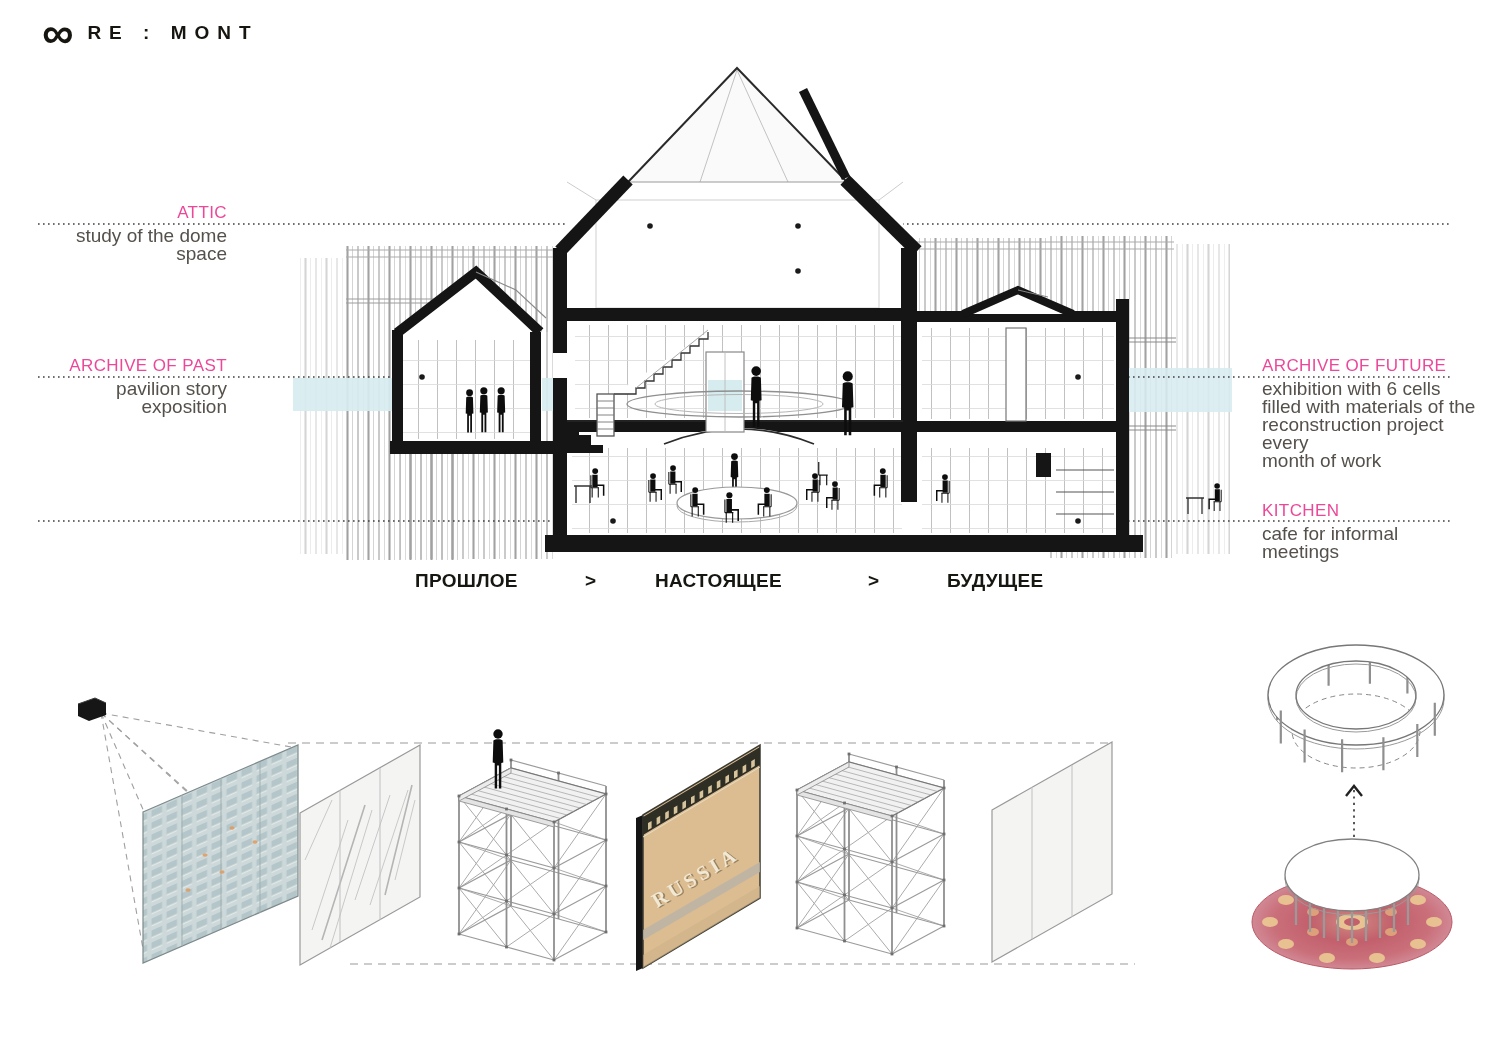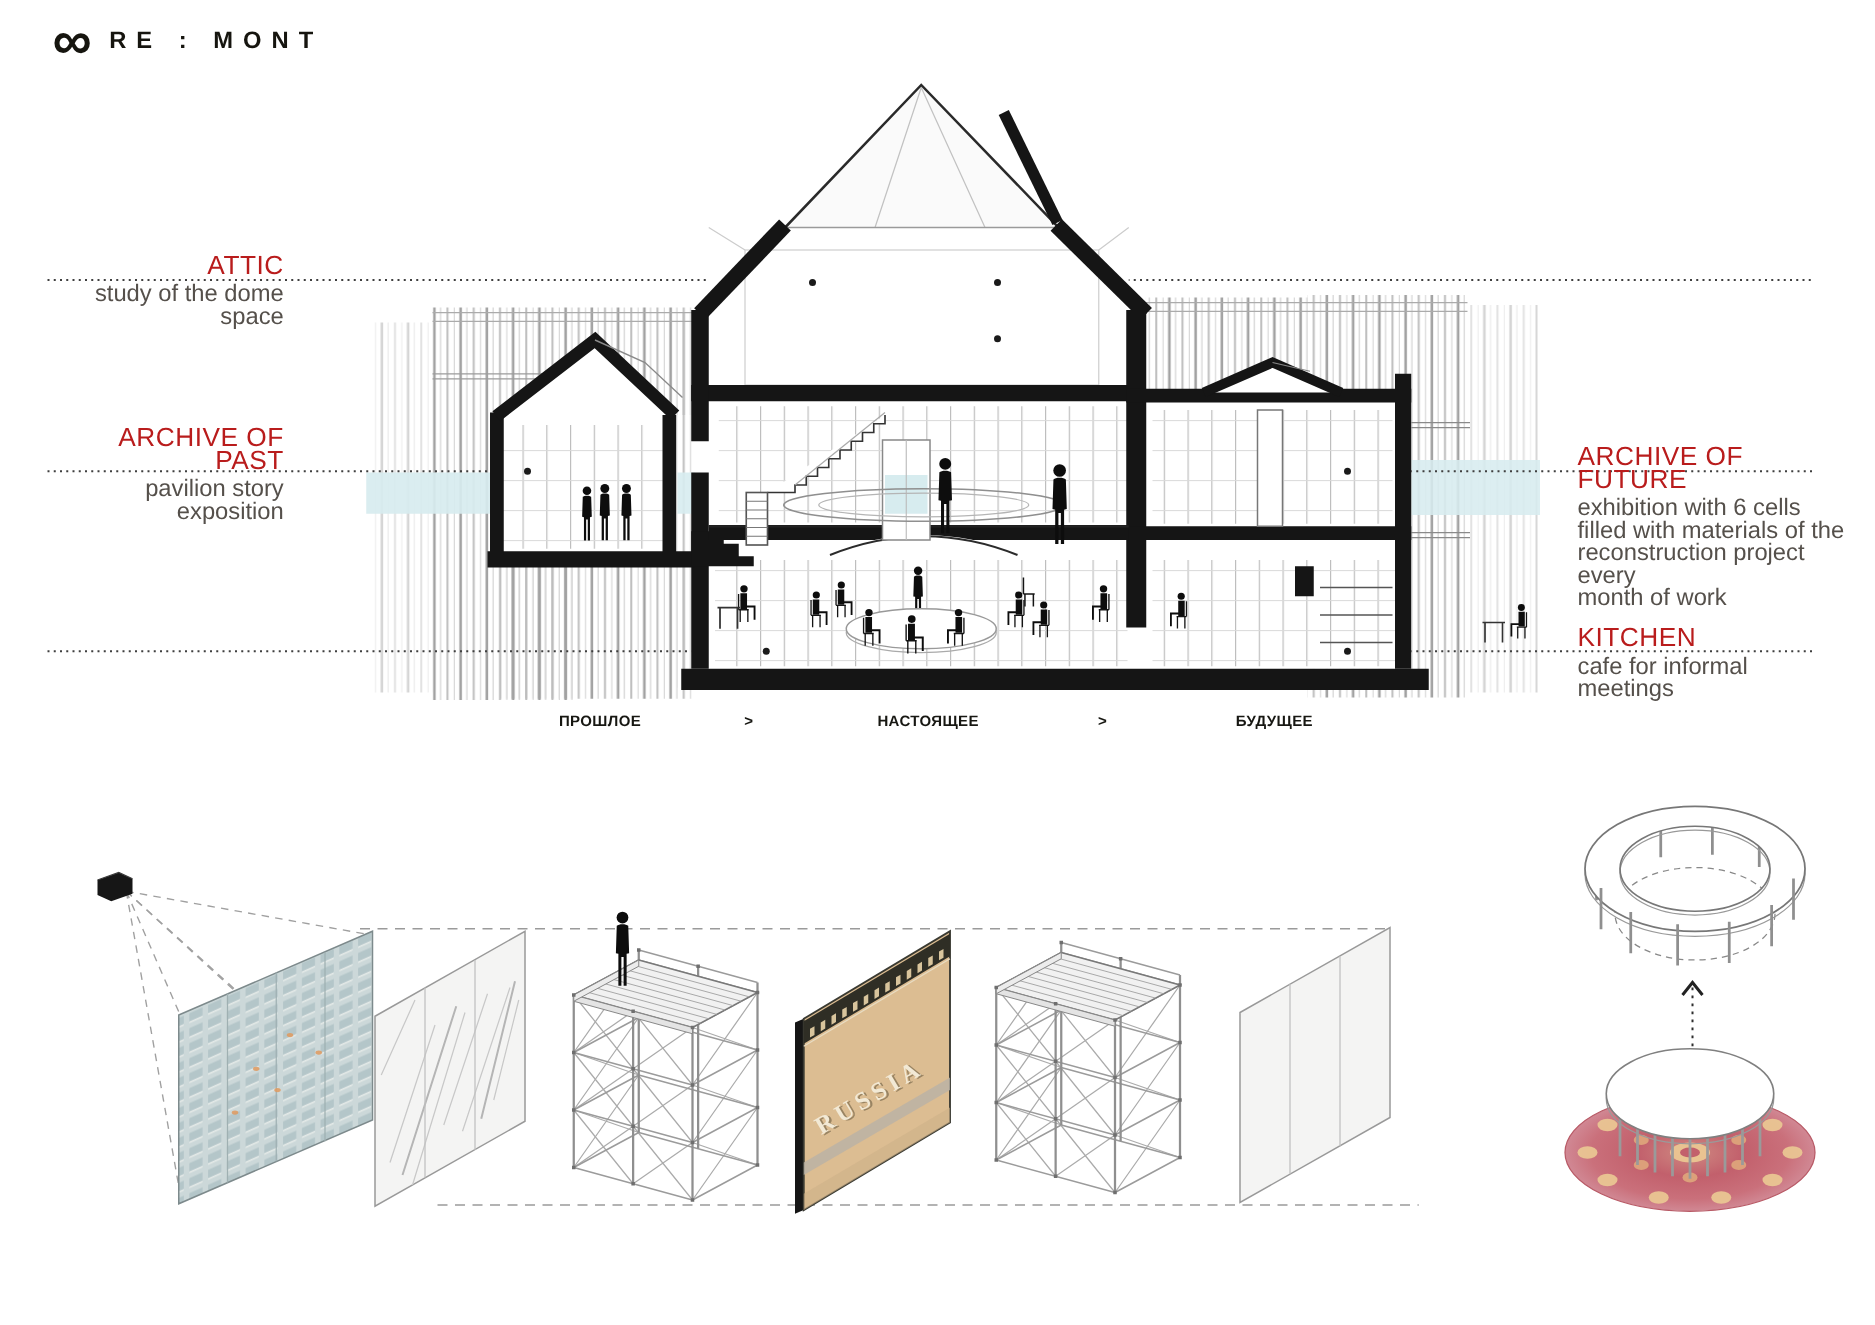--- a/index.html
+++ b/index.html
@@ -14,25 +14,25 @@
   }
   .art { position:absolute; left:0; top:0; }
 
   .logo { position:absolute; left:42px; top:16px; display:flex; align-items:center; gap:16px; }
   .logo .inf { font-size:44px; font-weight:bold; color:#16150f; line-height:34px; letter-spacing:-2px; }
   .logo .name { font-size:19px; font-weight:bold; color:#16150f; letter-spacing:8px; }
 
   .lbl { position:absolute; }
   .lbl.left  { left:37px;  width:190px; text-align:right; }
   .lbl.right { left:1262px; width:215px; text-align:left; }
-  .lbl-title { font-size:21px; color:#b91c1c; letter-spacing:.4px; line-height:18px; }
+  .lbl-title { font-size:17px; color:#ec4899; letter-spacing:.4px; line-height:18px; }
   .lbl-desc  { font-size:19px; color:#55504b; line-height:18px; margin-top:5px; }
   .lbl-desc div { min-height:18px; }
 
-  .tl { position:absolute; top:570px; font-weight:bold; font-size:12px; color:#171712; text-align:center; letter-spacing:.3px; }
+  .tl { position:absolute; top:570px; font-weight:bold; font-size:19px; color:#171712; letter-spacing:.3px; }
 </style>
 </head>
 <body>
 
 <div class="board">
 
 <svg class="art" width="1500" height="1060" viewBox="0 0 1500 1060">
   <defs>
     <pattern id="grid" width="19" height="24" patternUnits="userSpaceOnUse">
       <path d="M0.5,0 V24" stroke="#a9a9a9" stroke-width="0.9"></path>
@@ -451,21 +451,21 @@
 </div>
 
 <div class="lbl left" style="top:204px">
   <div class="lbl-title">ATTIC</div>
   <div class="lbl-desc">
         <div>study of the dome space</div>
       </div>
 </div>
 
 
-<div class="lbl left" style="top:342px">
+<div class="lbl left" style="top:357px">
   <div class="lbl-title">ARCHIVE OF PAST</div>
   <div class="lbl-desc">
         <div>pavilion story exposition</div>
       </div>
 </div>
 
 <div class="lbl right" style="top:357px">
   <div class="lbl-title">ARCHIVE OF FUTURE</div>
   <div class="lbl-desc">
     <div>exhibition with 6 cells</div>

